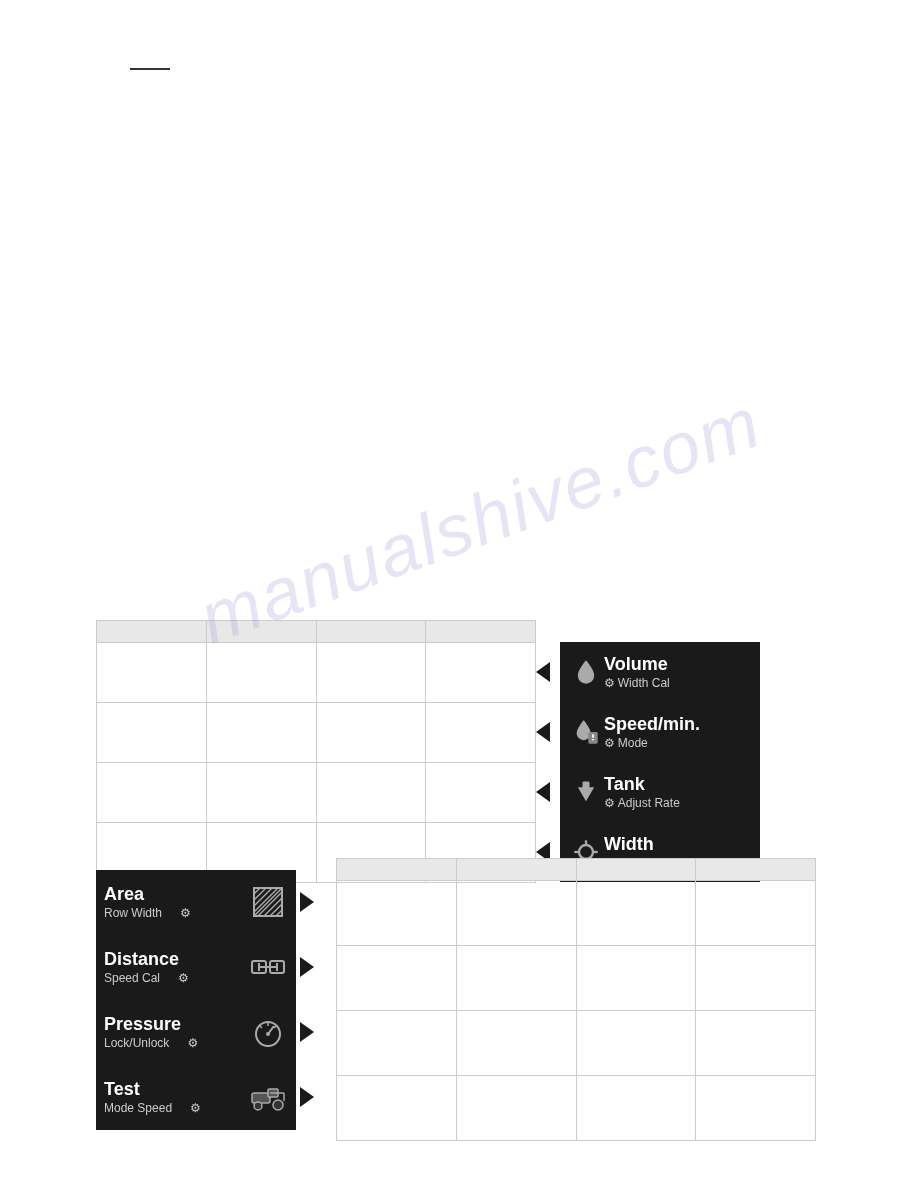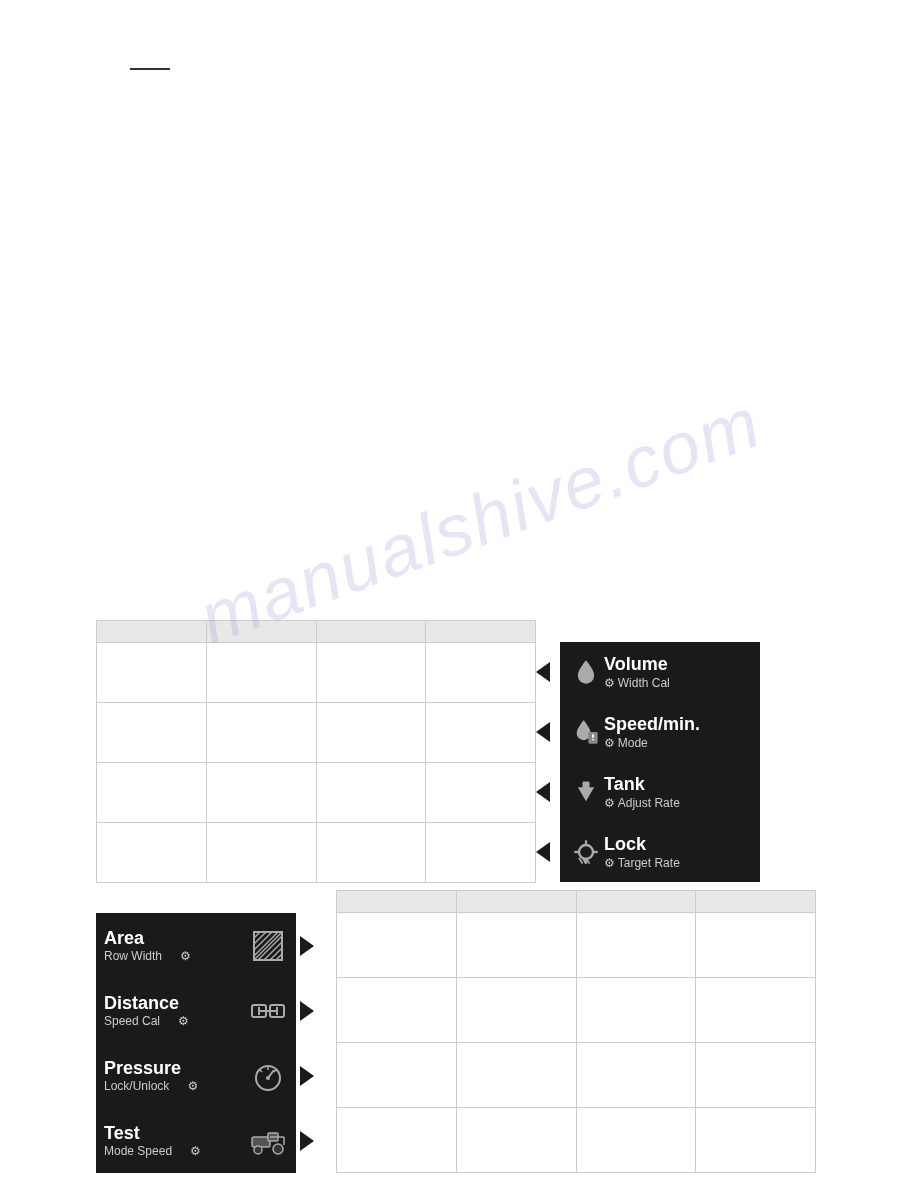--- a/index.html
+++ b/index.html
@@ -132,24 +132,24 @@
 
     
     .icon-svg {
       width: 28px;
       height: 28px;
     }
 
     
     .bottom-section {
       position: absolute;
-      top: 890px;
+      top: 858px;
       left: 96px;
       display: flex;
-      align-items: flex-end;
+      align-items: center;
     }
 
     .bottom-labels {
       display: flex;
       flex-direction: column;
       gap: 0px;
     }
 
     .bottom-label-row {
       display: flex;
@@ -326,21 +326,21 @@
           <line x1="12" y1="18" x2="12" y2="22"></line>
           <line x1="2" y1="12" x2="6" y2="12"></line>
           <line x1="18" y1="12" x2="22" y2="12"></line>
 
           <line x1="6" y1="17" x2="9" y2="22" stroke="#aaa" stroke-width="1.5"></line>
           <line x1="9" y1="17" x2="12" y2="22" stroke="#aaa" stroke-width="1.5"></line>
           <line x1="12" y1="17" x2="15" y2="22" stroke="#aaa" stroke-width="1.5"></line>
         </svg>
       </div>
       <div class="text-area">
-        <span class="main-text">Lock</span>
+        <span class="main-text">Width</span>
         <span class="sub-text">
           <span class="gear-icon">⚙</span>
           <span>Target Rate</span>
         </span>
       </div>
     </div>
   </div>
 </div>
 
 <div class="bottom-section">

